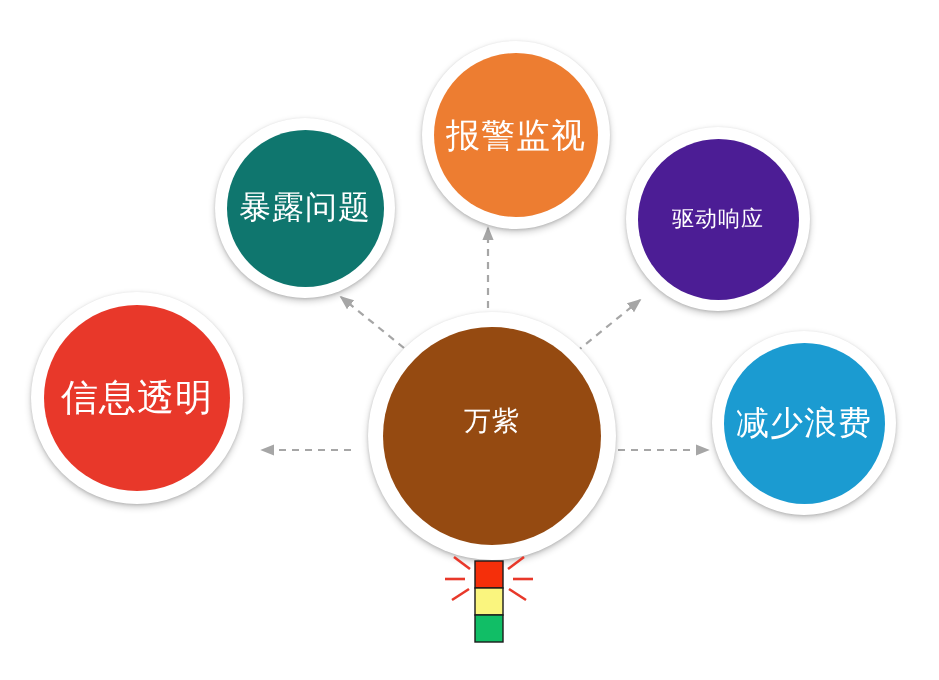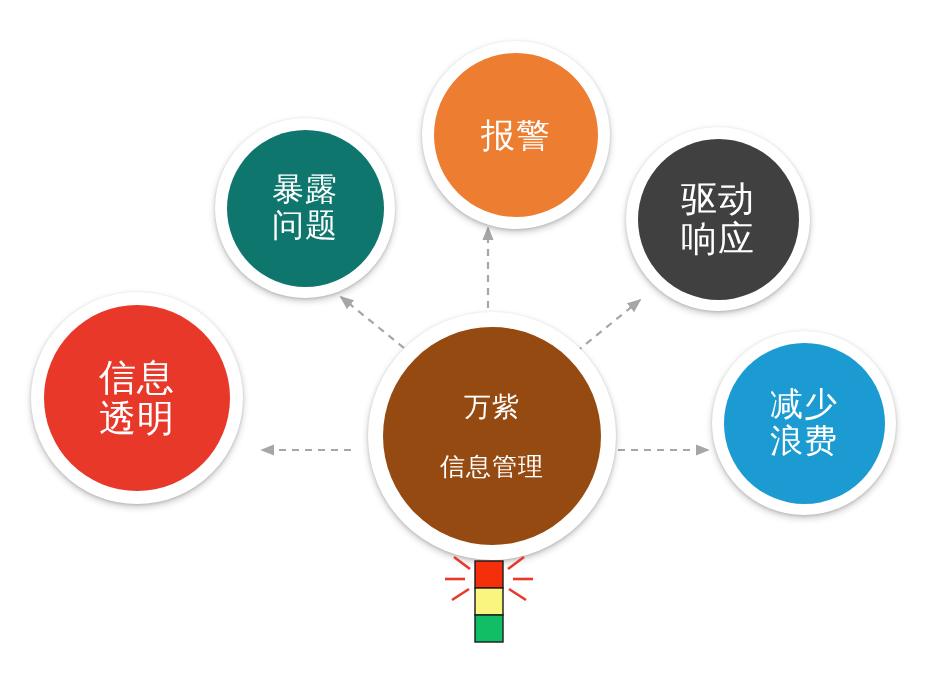--- a/index.html
+++ b/index.html
@@ -36,21 +36,20 @@
     border-radius: 50%;
     background: #ffffff;
     box-shadow: 0 3px 7px rgba(0,0,0,0.22), 0 1px 3px rgba(0,0,0,0.14);
     display: flex;
     align-items: center;
     justify-content: center;
   }
   .node .disc {
     border-radius: 50%;
     display: flex;
-    flex-direction: column;
     align-items: center;
     justify-content: center;
     text-align: center;
     color: #ffffff;
     line-height: 1.12;
   }
   .node .line {
     display: block;
     white-space: nowrap;
     letter-spacing: 1px;
@@ -101,22 +100,22 @@
 
   #sat-drive {
     left: 626px;
     top: 127px;
     width: 184px;
     height: 184px;
   }
   #sat-drive .disc {
     width: 161px;
     height: 161px;
-    background: #404040;
-    font-size: 36px;
+    background: #4c1d95;
+    font-size: 22px;
   }
 
   #sat-info {
     left: 31px;
     top: 292px;
     width: 212px;
     height: 212px;
   }
   #sat-info .disc {
     width: 186px;
@@ -174,20 +173,21 @@
   <div class="node" id="sat-expose">
     <div class="disc">
       <span class="line">暴露</span>
       <span class="line">问题</span>
     </div>
   </div>
 
   <div class="node" id="sat-alarm">
     <div class="disc">
       <span class="line">报警</span>
+      <span class="line">监视</span>
     </div>
   </div>
 
   <div class="node" id="sat-drive">
     <div class="disc">
       <span class="line">驱动</span>
       <span class="line">响应</span>
     </div>
   </div>
 
@@ -201,21 +201,20 @@
   <div class="node" id="sat-waste">
     <div class="disc">
       <span class="line">减少</span>
       <span class="line">浪费</span>
     </div>
   </div>
 
   <div class="node" id="hub">
     <div class="disc">
       <span class="line l1">万紫</span>
-      <span class="line l3">信息管理</span>
     </div>
   </div>
 
   <svg id="andon" viewBox="0 0 104 110" width="104" height="110">
 
     <g stroke="#E8382A" stroke-width="2.6" stroke-linecap="butt">
       <line x1="17" y1="15" x2="33" y2="27"></line>
       <line x1="8" y1="37" x2="28" y2="37"></line>
       <line x1="15" y1="58" x2="32" y2="47"></line>
     </g>

